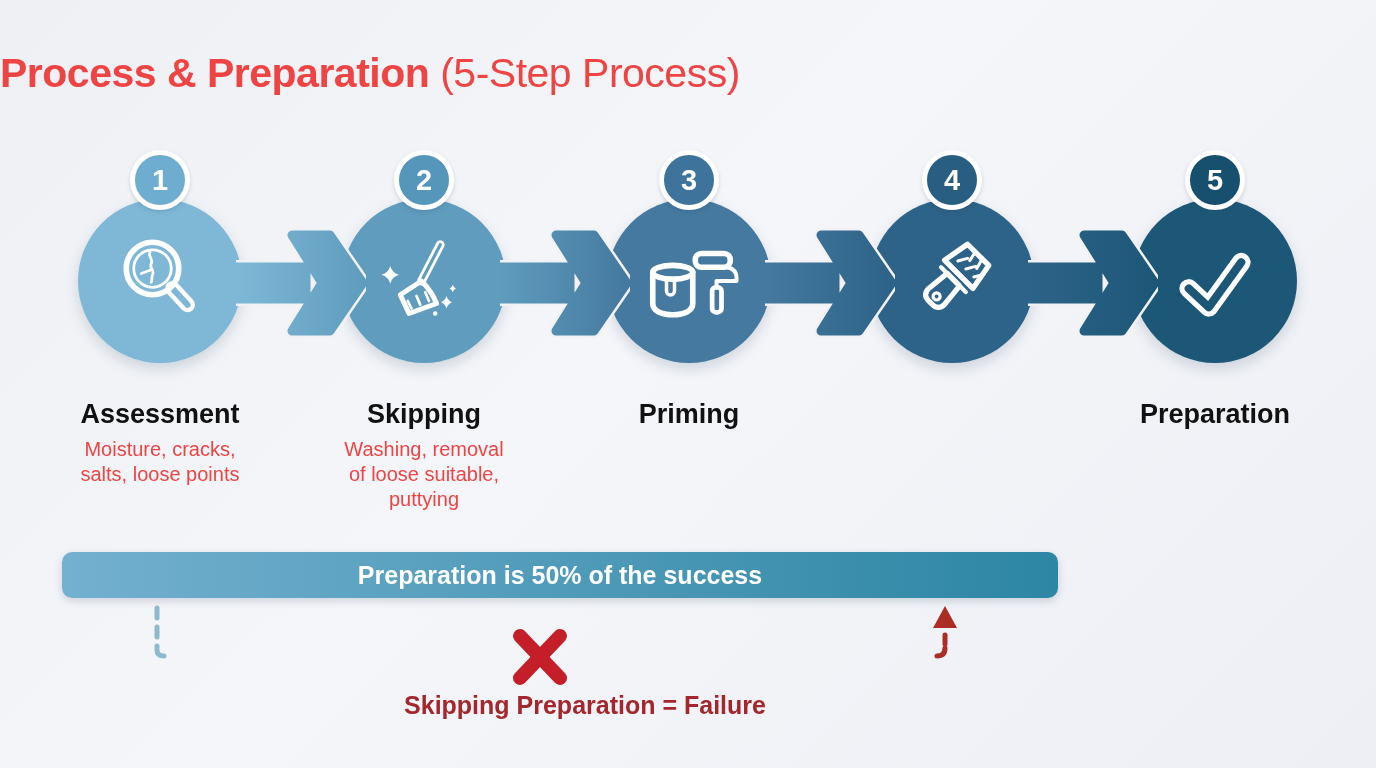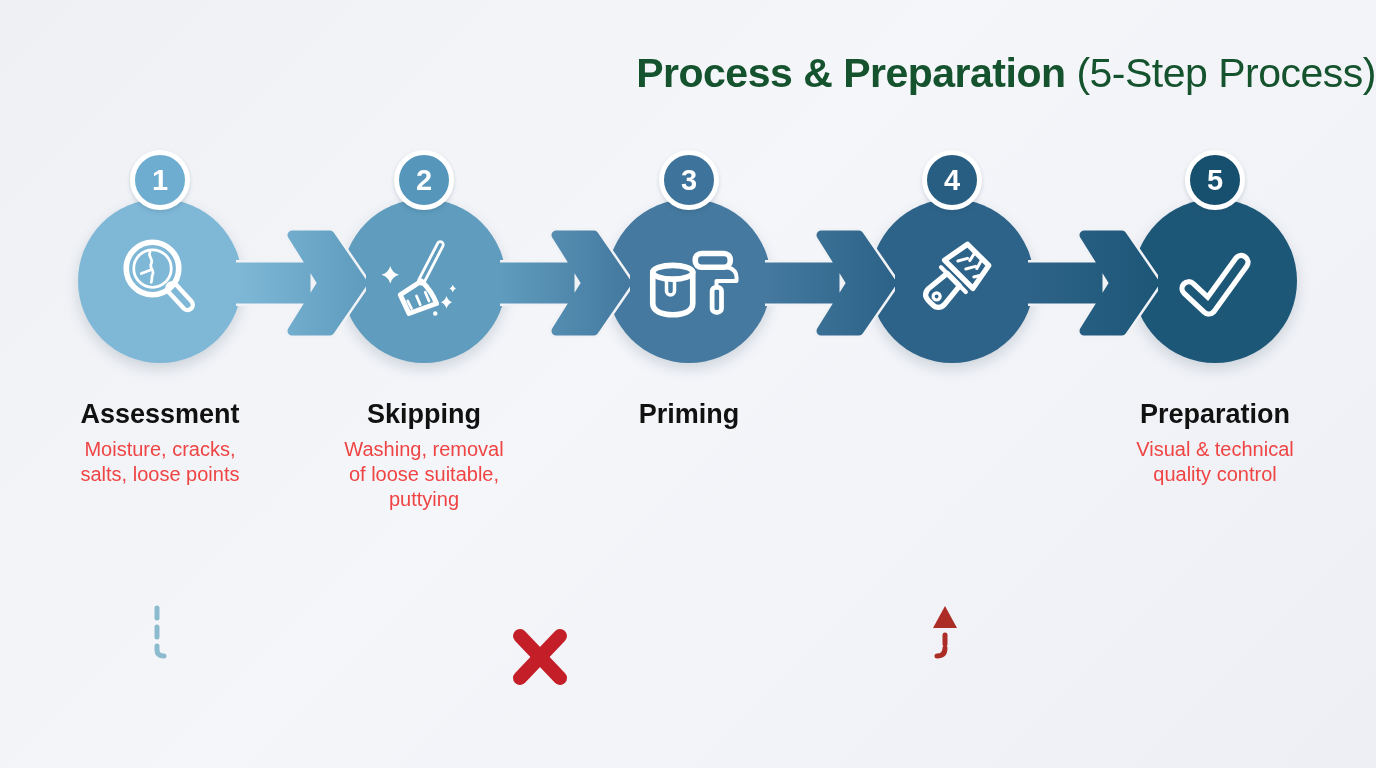--- a/index.html
+++ b/index.html
@@ -4,21 +4,21 @@
 <style>
   html,body{margin:0;padding:0;}
   body{
     width:1376px;height:768px;position:relative;overflow:hidden;
     font-family:"Liberation Sans", sans-serif;
     background:linear-gradient(135deg,#eef0f4 0%,#f5f6fa 45%,#edeff4 100%);
   }
   .canvas{position:absolute;inset:0;}
   .title{
     position:absolute;top:50px;left:0;width:100%;
-    text-align:right;font-size:41px;color:#14532d;letter-spacing:-0.5px;
+    text-align:left;font-size:41px;color:#ef4444;letter-spacing:-0.5px;
   }
   .title .t-bold{font-weight:bold;}
   .title .t-light{font-weight:normal;}
   .step{
     position:absolute;top:150px;width:240px;
     display:flex;flex-direction:column;align-items:center;
   }
   .step-0{left:40px;}.step-1{left:304px;}.step-2{left:569px;}
   .step-3{left:832px;}.step-4{left:1095px;}
   .badge{
@@ -159,22 +159,20 @@
     </div>
     <div class="circle" style="background-color: rgb(29, 87, 120);">
       <svg width="100" height="100" viewBox="0 0 80 80">
         <g fill="none" stroke-linecap="round" stroke-linejoin="round">
           <path d="M19,46 L35,61 L61,25" stroke="#ffffff" stroke-width="15"></path>
           <path d="M19,46 L35,61 L61,25" stroke-width="6.5" stroke="#1d5778"></path>
         </g>
       </svg>
     </div>
     <div class="step-name">Preparation</div>
-    <div class="step-desc">Visual &amp; technical
-quality control</div>
   </div>
 
   <svg class="arrow-svg arrow-0" width="130" height="120" viewBox="0 0 130 120">
     <defs>
         <linearGradient id="ag0" x1="0" y1="0" x2="1" y2="0">
       <stop offset="0" stop-color="#7fb8d7"></stop>
       <stop offset="1" stop-color="#5f9cbe"></stop>
     </linearGradient>
       </defs>
     <path d="M0,44 H70 V76 H0 Z M56,12 L94,12 L127,60 L94,108 L56,108 L86,60 Z" fill="none" stroke="#f1f2f6" stroke-width="14" stroke-linejoin="round"></path>
@@ -204,20 +202,23 @@
     <defs>
         <linearGradient id="ag3" x1="0" y1="0" x2="1" y2="0">
       <stop offset="0" stop-color="#2d6388"></stop>
       <stop offset="1" stop-color="#1d5778"></stop>
     </linearGradient>
       </defs>
     <path d="M0,44 H70 V76 H0 Z M56,12 L94,12 L127,60 L94,108 L56,108 L86,60 Z" fill="none" stroke="#f1f2f6" stroke-width="14" stroke-linejoin="round"></path>
     <path d="M0,44 H70 V76 H0 Z M56,12 L94,12 L127,60 L94,108 L56,108 L86,60 Z" fill="url(#ag3)" stroke="url(#ag3)" stroke-width="9" stroke-linejoin="round"></path>
   </svg>
 
+  <div class="banner" style="--g1: #74b0cf; --g2: #2c86a4;">
+    <span class="banner-text">Preparation is 50% of the success</span>
+  </div>
 
   <svg class="failure-svg" width="920" height="100" viewBox="0 0 920 100">
     <defs>
       <linearGradient id="dashgrad" x1="0" y1="0" x2="1" y2="0">
         <stop offset="0" stop-color="#8cbacf"></stop>
         <stop offset="0.42" stop-color="#93989f"></stop>
         <stop offset="0.75" stop-color="#9c4b44"></stop>
         <stop offset="1" stop-color="#ab2d26"></stop>
       </linearGradient>
     </defs>
@@ -228,14 +229,15 @@
       <path d="M847,58 q8,0 8,-8" stroke-width="5" stroke="#ab2d26"></path>
       <line x1="855" y1="46" x2="855" y2="30" stroke-width="5" stroke-dasharray="9 8" stroke="#ab2d26"></line>
     </g>
     <polygon points="855,8 843,30 867,30" fill="#ab2d26"></polygon>
     <g stroke-linecap="round">
       <line x1="430" y1="38" x2="470" y2="80" stroke-width="14" stroke="#c41e28"></line>
       <line x1="470" y1="38" x2="430" y2="80" stroke-width="14" stroke="#c41e28"></line>
     </g>
   </svg>
 
+  <div class="failure-label" style="color: rgb(163, 39, 45);">Skipping Preparation = Failure</div>
 
 </div>
 
 </body></html>

